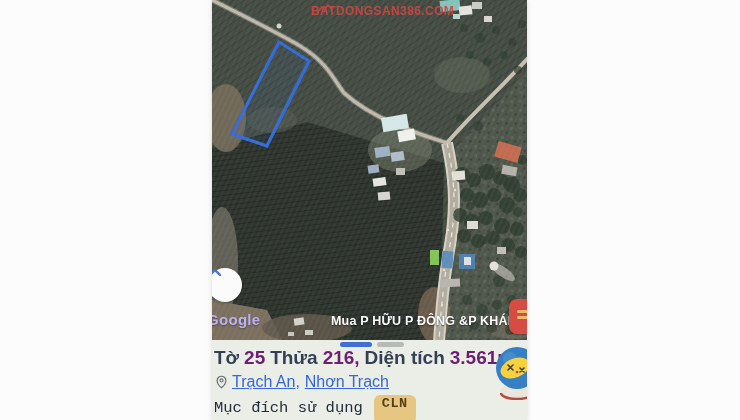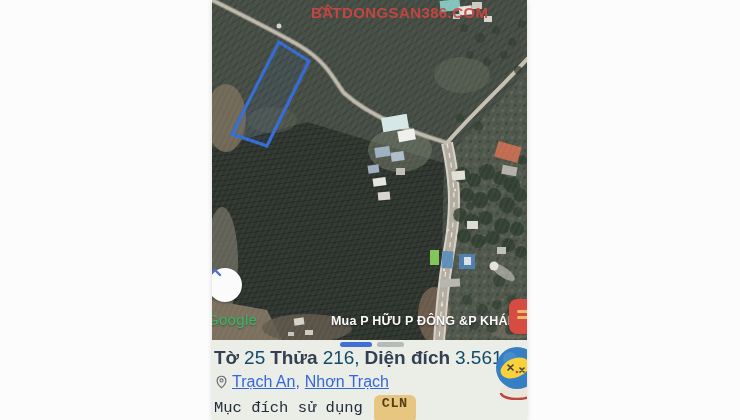--- a/index.html
+++ b/index.html
@@ -7,43 +7,43 @@
        font-family:"Liberation Sans","DejaVu Sans",sans-serif;}
   .canvas{position:absolute;inset:0;background:#fcfcfc;}
   .strip{position:absolute;left:212px;top:0;width:315px;height:420px;overflow:hidden;
          background:#eef1ea;box-shadow:0 0 5px rgba(0,0,0,.15);filter:saturate(.93) contrast(.97);}
   
   .map{position:relative;width:315px;height:340px;background:#414a41;overflow:hidden;}
   .map svg{position:absolute;left:0;top:0;}
   .grain{position:absolute;inset:0;pointer-events:none;
          background:repeating-linear-gradient(115deg,rgba(255,255,255,.035) 0 2px,transparent 2px 5px);}
   .watermark{position:absolute;left:99px;top:4px;color:#d9413d;display:flex;flex-direction:column;opacity:.92;}
-  .watermark .wm-text{font-size:15px;font-weight:bold;letter-spacing:.4px;white-space:nowrap;}
+  .watermark .wm-text{font-size:12px;font-weight:bold;letter-spacing:.4px;white-space:nowrap;}
   .wm-house{margin-left:6px;margin-bottom:-1px;}
   .map-caption{position:absolute;left:119px;top:314px;width:190px;color:#fff;font-size:12.5px;
                font-weight:bold;white-space:nowrap;letter-spacing:.2px;
                text-shadow:0 1px 2px rgba(0,0,0,.55);}
-  .google-logo{position:absolute;left:-5px;top:311px;color:#22c55e;font-size:15px;font-weight:400;
+  .google-logo{position:absolute;left:-5px;top:311px;color:#c4b5fd;font-size:15px;font-weight:700;
                letter-spacing:.3px;text-shadow:0 1px 2px rgba(0,0,0,.4);opacity:.96;}
   .expand-btn{position:absolute;left:-4px;top:268px;width:34px;height:34px;border-radius:50%;
               background:#fff;box-shadow:0 1px 3px rgba(0,0,0,.25);display:flex;
               align-items:center;justify-content:center;cursor:pointer;}
   .red-action{position:absolute;left:297px;top:299px;width:26px;height:35px;border-radius:8px;
               background:#e2483d;box-shadow:0 1px 2px rgba(0,0,0,.3);padding-top:8px;box-sizing:border-box;}
   .red-action .bar{width:11px;height:3px;background:#f5d26a;border-radius:2px;margin:3px auto 0;opacity:.85;}
   
   .panel{position:relative;width:315px;height:80px;background:#eef1ea;
          padding:7px 0 0 2px;box-sizing:border-box;}
   .pills{position:absolute;left:128px;top:2px;display:flex;gap:5px;}
   .pill{height:5px;border-radius:3px;}
   .pill.active{width:32px;}
   .pill.rest{width:27px;}
   .title-line{font-size:19px;color:#303d52;white-space:nowrap;line-height:1.2;}
   .title-line .lbl{font-weight:700;margin-right:.26em;}
-  .title-line .num{font-weight:400;color:#0c4a6e;margin-right:.26em;}
+  .title-line .num{font-weight:700;color:#701a75;margin-right:.26em;}
   .title-line .num:last-child{margin-right:0;}
   .loc-line{margin-top:2px;display:flex;align-items:center;font-size:16px;line-height:1.25;}
   .loc-line .pin{margin:0 5px 0 2px;display:inline-flex;}
   a.loc-link{color:#2f66e8;text-decoration:underline;cursor:pointer;}
   .loc-sep{color:#2f66e8;margin-right:.3em;}
   .use-line{margin-top:3px;font-size:15.5px;color:#20293a;display:flex;align-items:center;line-height:1.25;font-family:Liberation Mono, monospace;}
   .badge{display:inline-block;margin-left:11px;padding:1px 8px 10px;border-radius:6px;
          background:#edc87d;color:#533d0c;font-size:13.5px;font-weight:bold;letter-spacing:.5px;}
   .sticker{position:absolute;right:-14px;top:4px;width:48px;height:56px;}
 </style>
@@ -221,21 +221,21 @@
       </div>
     </div>
 
     <div class="panel">
       <div class="pills">
         <div class="pill active" style="background:#3b6fe0"></div>
         <div class="pill rest" style="background:#b9bdb9"></div>
       </div>
 
       <div class="title-line">
-        <span class="lbl">Tờ</span><span class="num">25</span><span class="lbl">Thửa</span><span class="num">216,</span><span class="lbl">Diện đích</span><span class="num">3.561m²</span>
+        <span class="lbl">Tờ</span><span class="num">25</span><span class="lbl">Thửa</span><span class="num">216,</span><span class="lbl">Diện tích</span><span class="num">3.561m²</span>
       </div>
 
       <div class="loc-line">
         <span class="pin">
           <svg width="11" height="14" viewBox="0 0 12 15">
             <path d="M6,1.2 C3.3,1.2 1.2,3.3 1.2,6 C1.2,9.6 6,13.8 6,13.8 S10.8,9.6 10.8,6 C10.8,3.3 8.7,1.2 6,1.2 Z" fill="none" stroke="#6a6f76" stroke-width="1.3"></path>
             <circle cx="6" cy="5.8" r="1.7" fill="none" stroke="#6a6f76" stroke-width="1.2"></circle>
           </svg>
         </span>
         <a class="loc-link">Trạch An</a>

